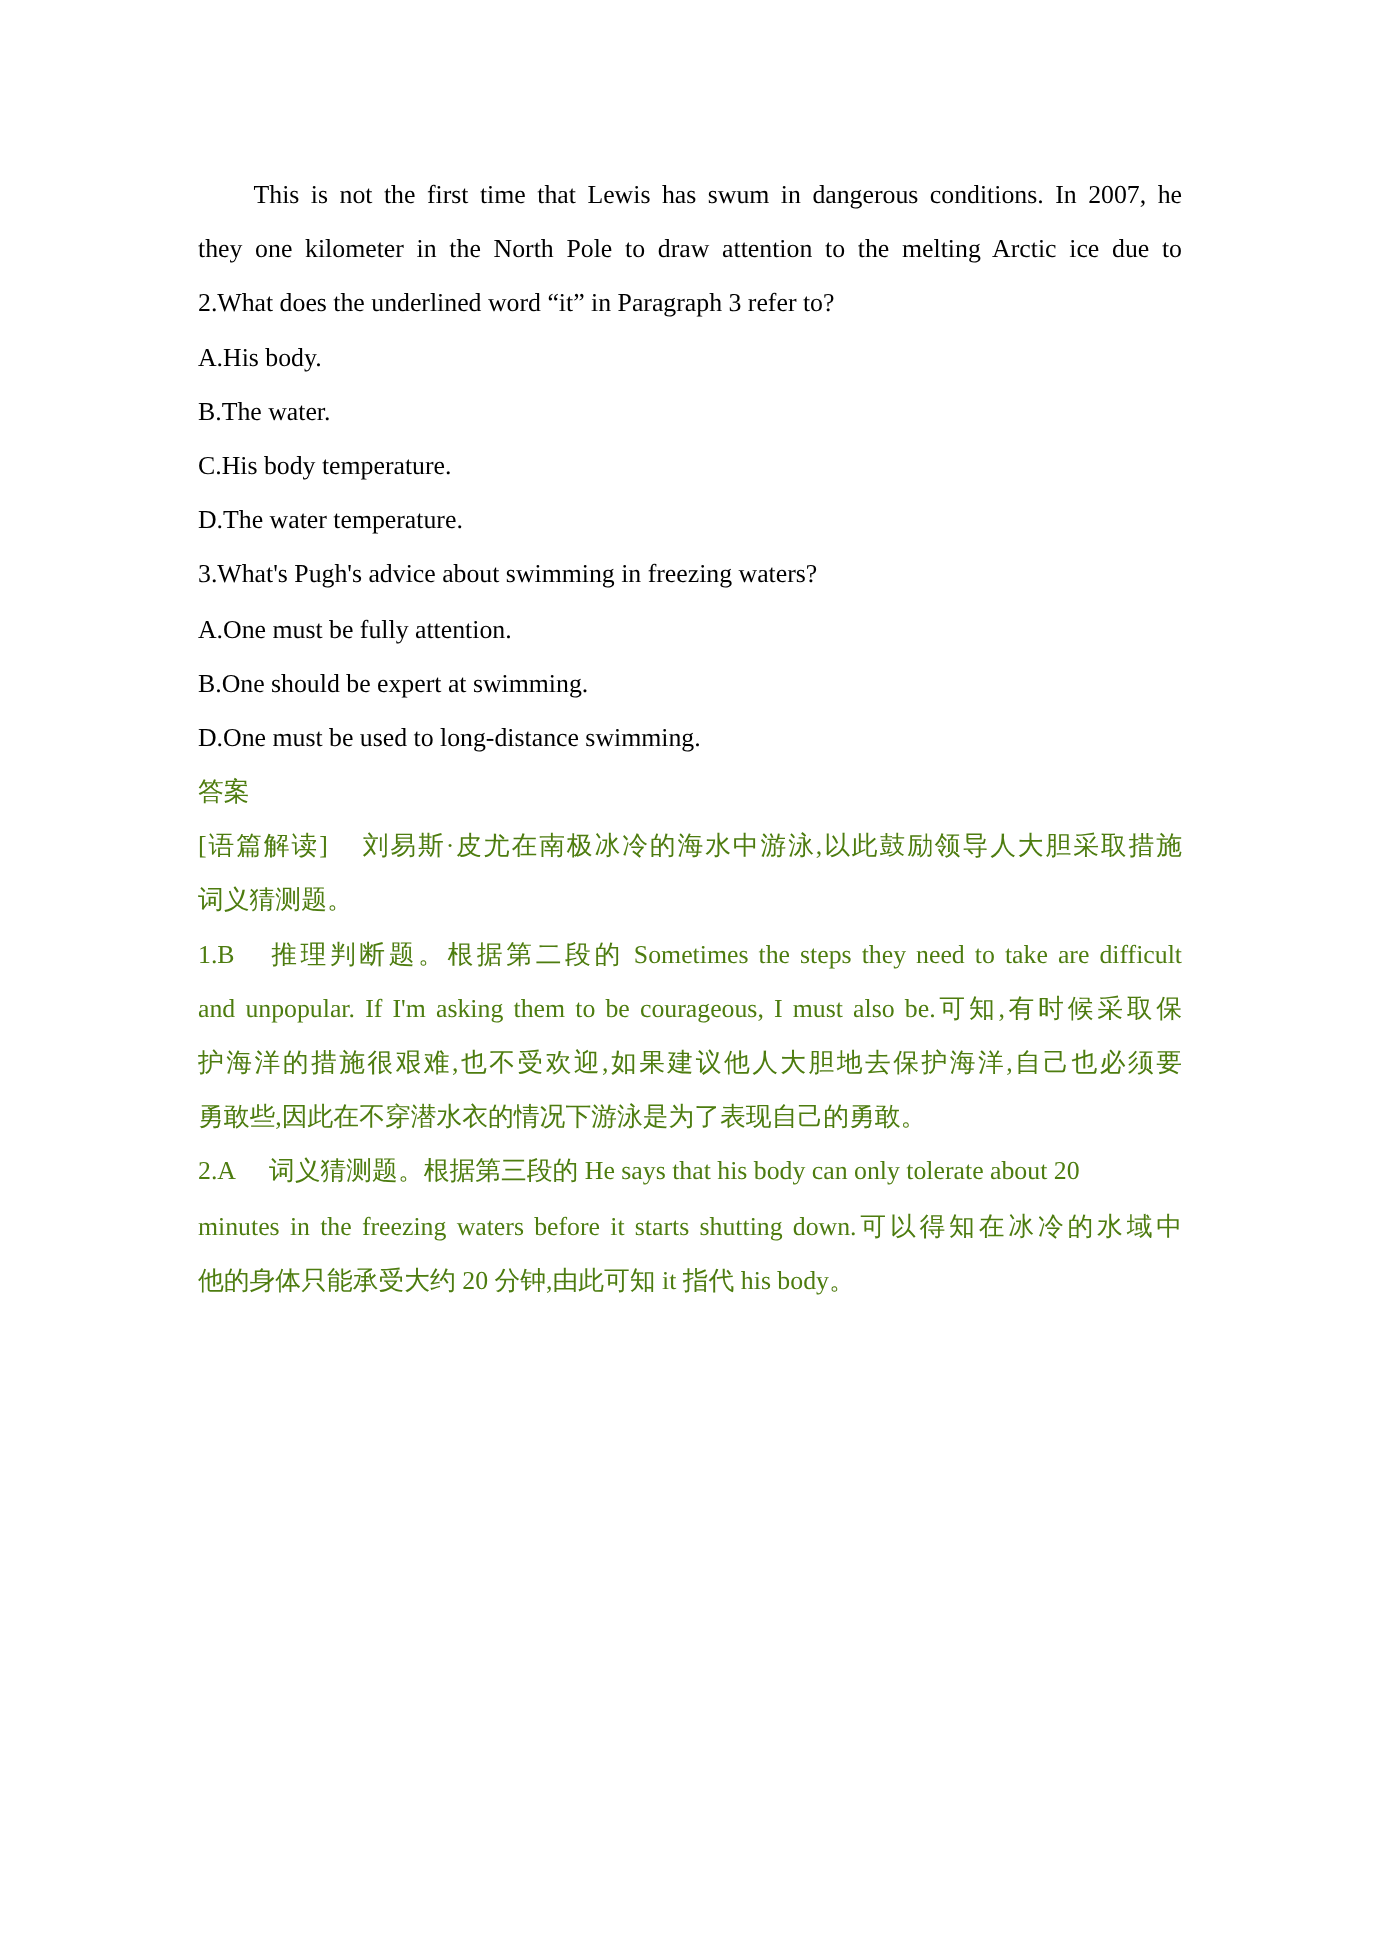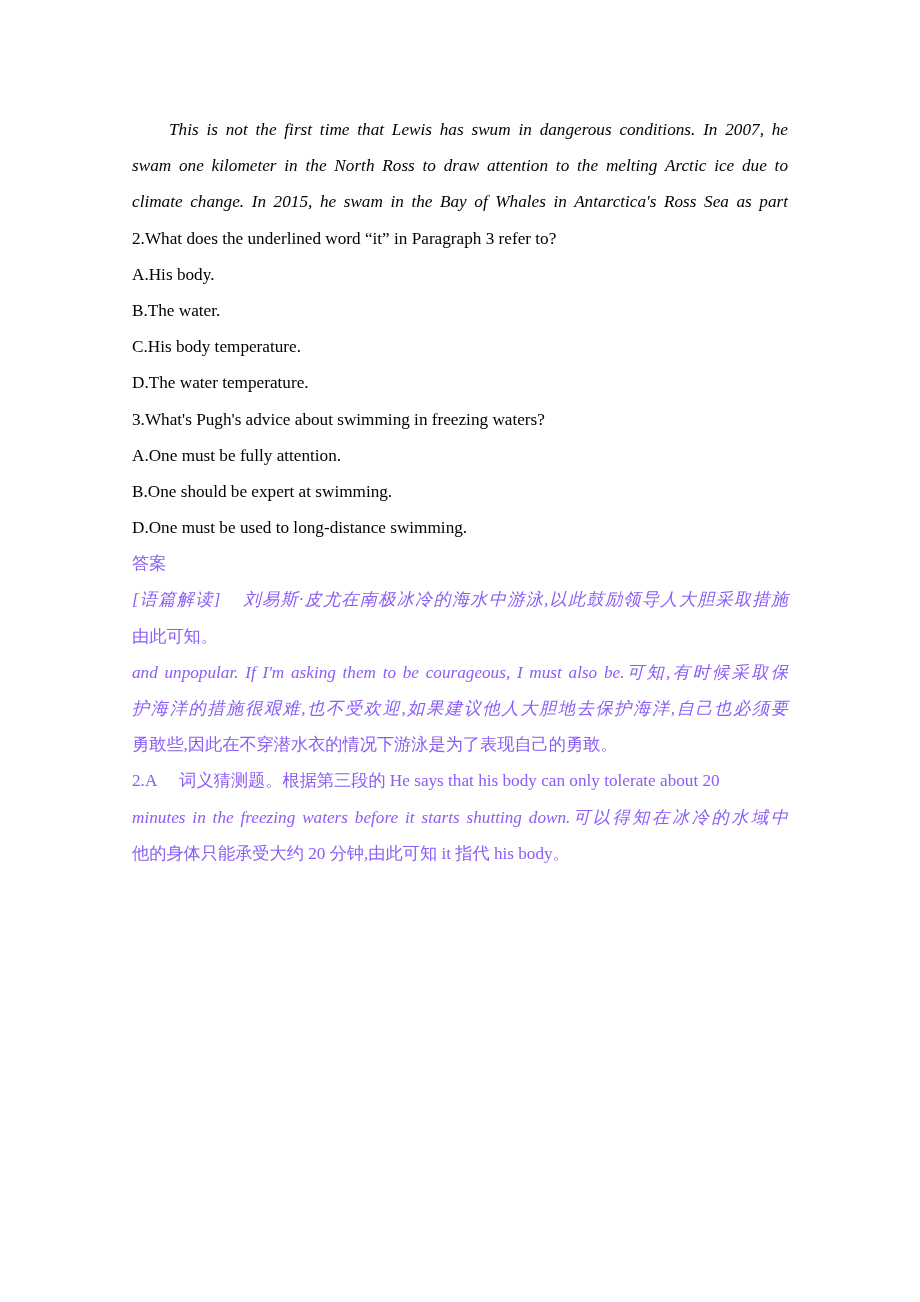--- a/index.html
+++ b/index.html
@@ -27,39 +27,37 @@
       line-height: 36.2px;
       white-space: nowrap;
     }
     .indent {
       padding-left: 37px;
     }
     .justify {
       white-space: normal;
       text-align: justify;
       text-align-last: justify;
-      font-style: italic;
     }
     .red {
-      color: #8b5cf6;
+      color: #4d7c0f;
     }
     .gap {
       display: inline-block;
       width: 22px;
     }
   </style>
 </head>
 <body>
 
 <div class="page">
 
   <div>
     <div class="line indent justify">This is not the first time that Lewis has swum in dangerous conditions. In 2007, he</div>
-    <div class="line justify">swam one kilometer in the North Ross to draw attention to the melting Arctic ice due to</div>
-    <div class="line justify">climate change. In 2015, he swam in the Bay of Whales in Antarctica's Ross Sea as part</div>
+    <div class="line justify">they one kilometer in the North Pole to draw attention to the melting Arctic ice due to</div>
   </div>
 
 
   <div>
     <div class="line">2.What does the underlined word “it” in Paragraph 3 refer to?</div>
     <div class="line">A.His body.</div>
     <div class="line">B.The water.</div>
     <div class="line">C.His body temperature.</div>
     <div class="line">D.The water temperature.</div>
   </div>
@@ -71,24 +69,27 @@
     <div class="line">D.One must be used to long-distance swimming.</div>
   </div>
 
   <div class="red">
     <div class="line">答案</div>
 
     <div>
       <div class="line justify">
         <span>[语篇解读]</span><span class="gap"></span><span>刘易斯·皮尤在南极冰冷的海水中游泳,以此鼓励领导人大胆采取措施</span>
       </div>
-      <div class="line">由此可知。</div>
+      <div class="line">词义猜测题。</div>
     </div>
 
     <div>
+      <div class="line justify">
+        <span>1.B</span><span class="gap"></span><span>推理判断题。根据第二段的 Sometimes the steps they need to take are difficult</span>
+      </div>
       <div class="line justify">and unpopular. If I'm asking them to be courageous, I must also be.可知,有时候采取保</div>
       <div class="line justify">护海洋的措施很艰难,也不受欢迎,如果建议他人大胆地去保护海洋,自己也必须要</div>
       <div class="line">勇敢些,因此在不穿潜水衣的情况下游泳是为了表现自己的勇敢。</div>
     </div>
 
     <div>
       <div class="line">
         <span>2.A</span><span class="gap"></span><span>词义猜测题。根据第三段的 He says that his body can only tolerate about 20</span>
       </div>
       <div class="line justify">minutes in the freezing waters before it starts shutting down.可以得知在冰冷的水域中</div>

